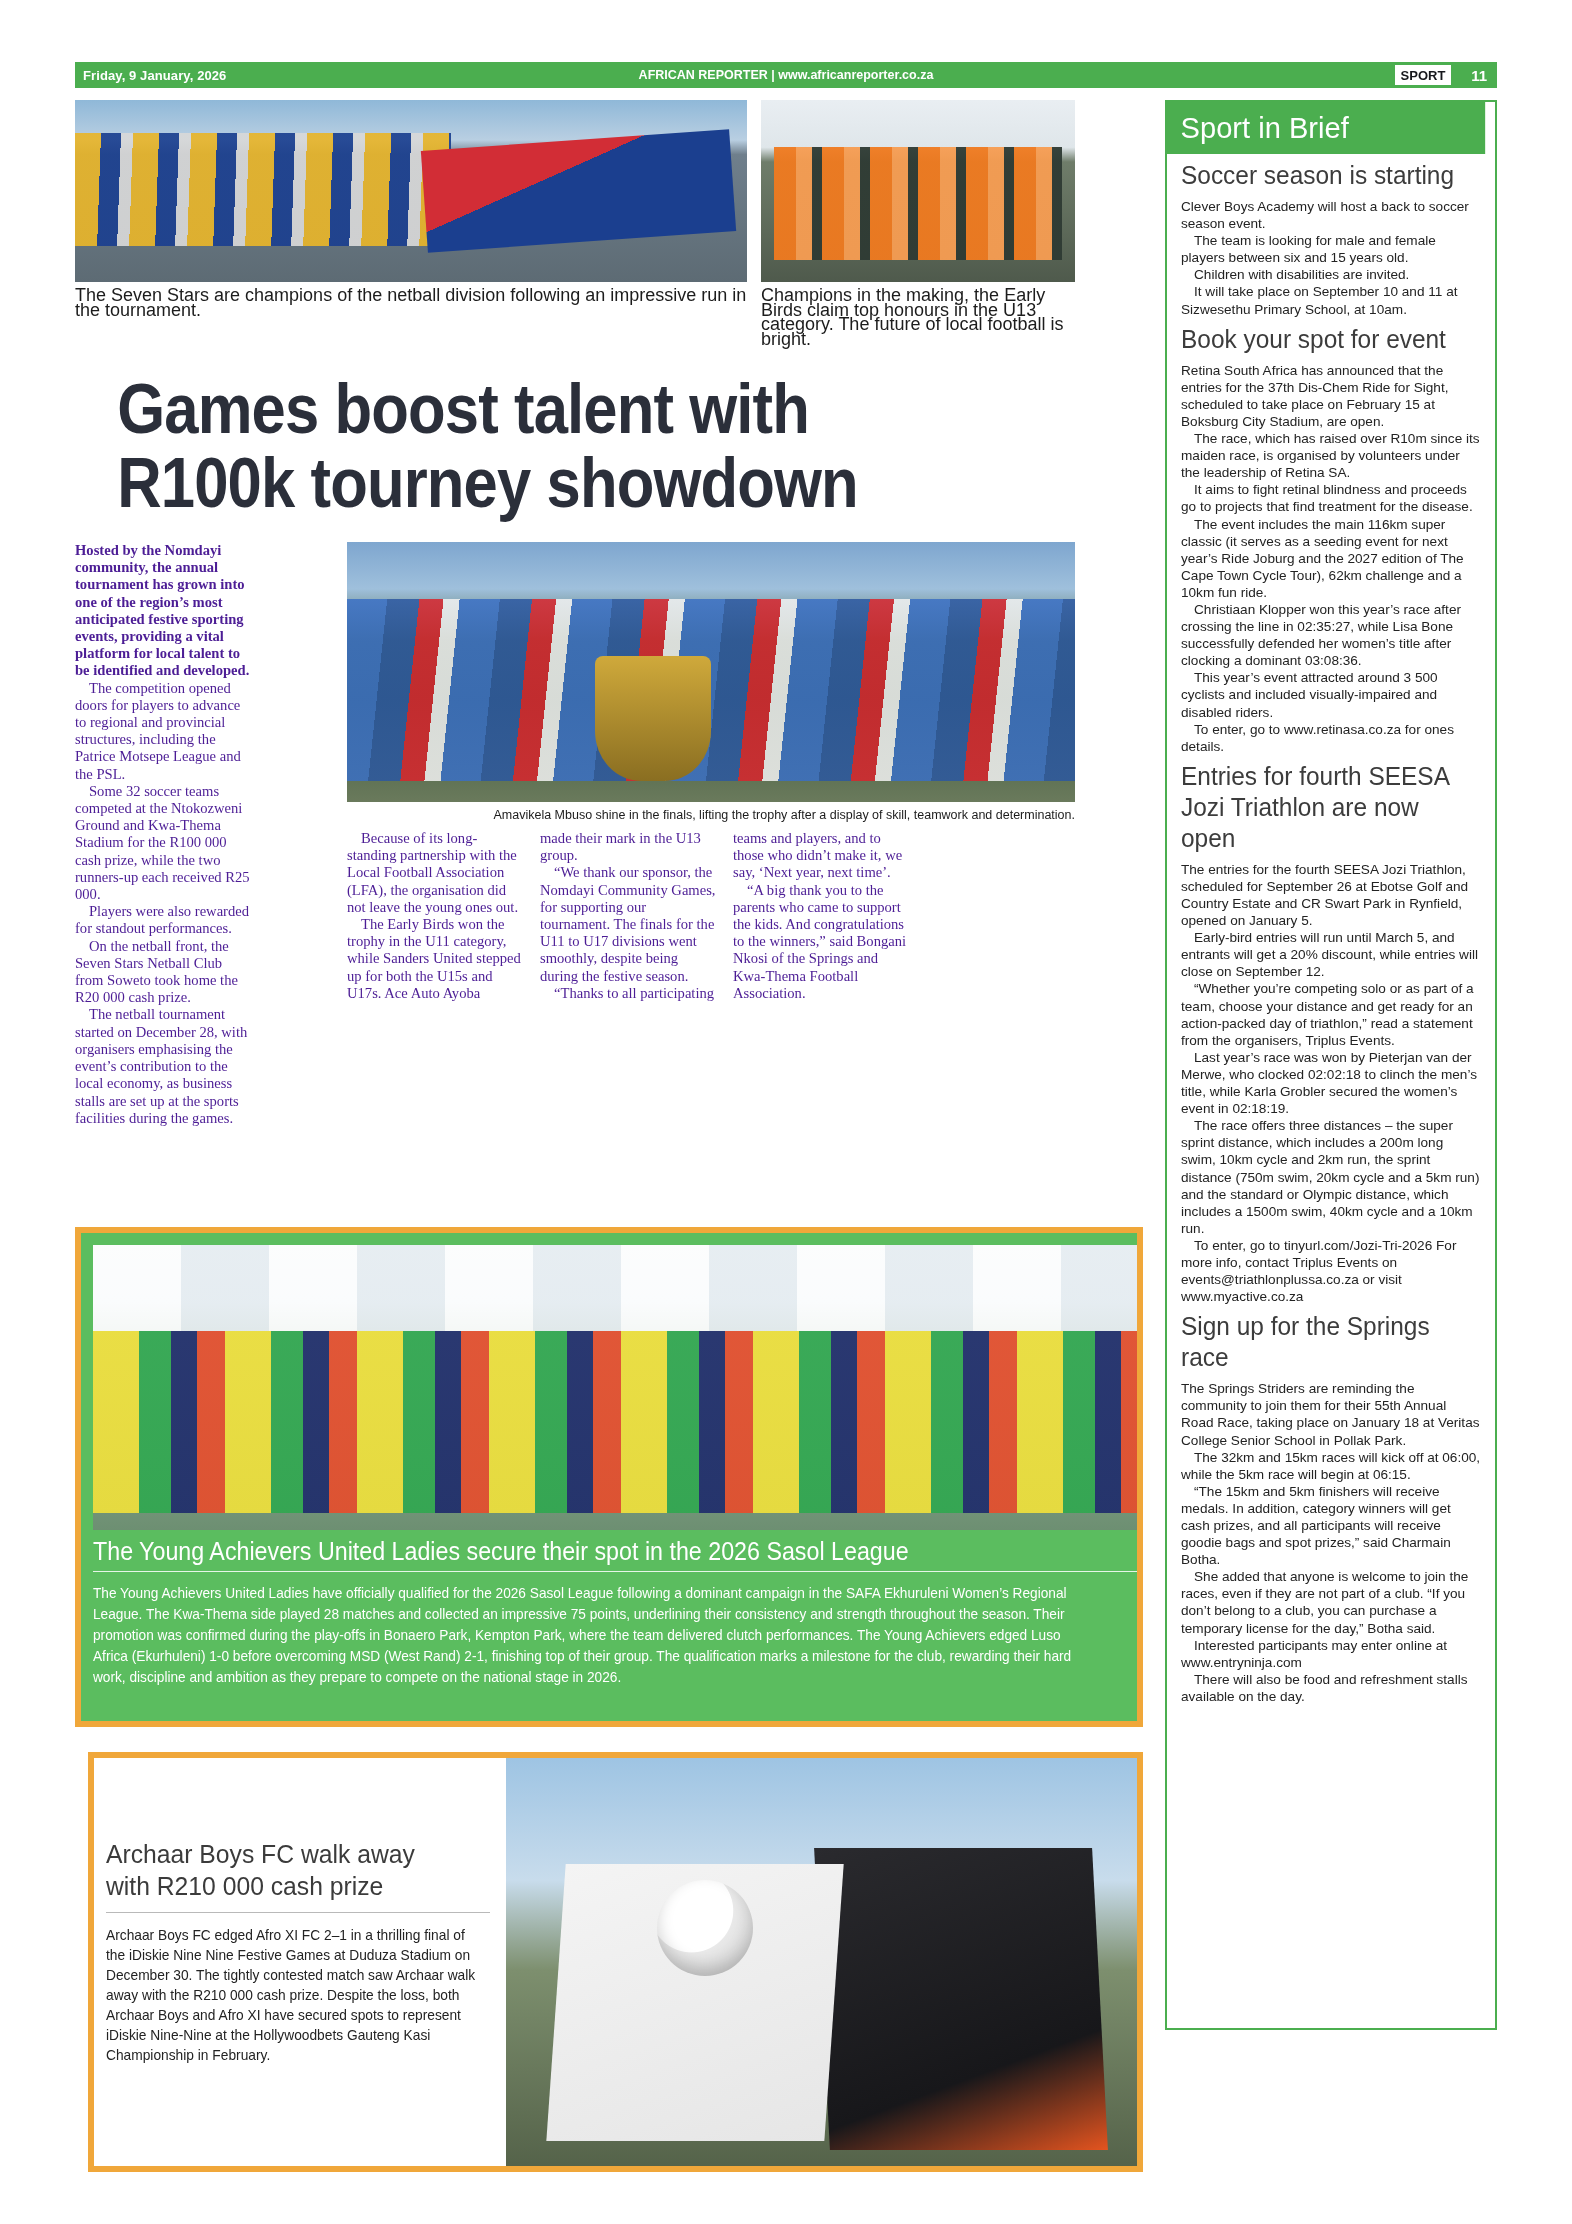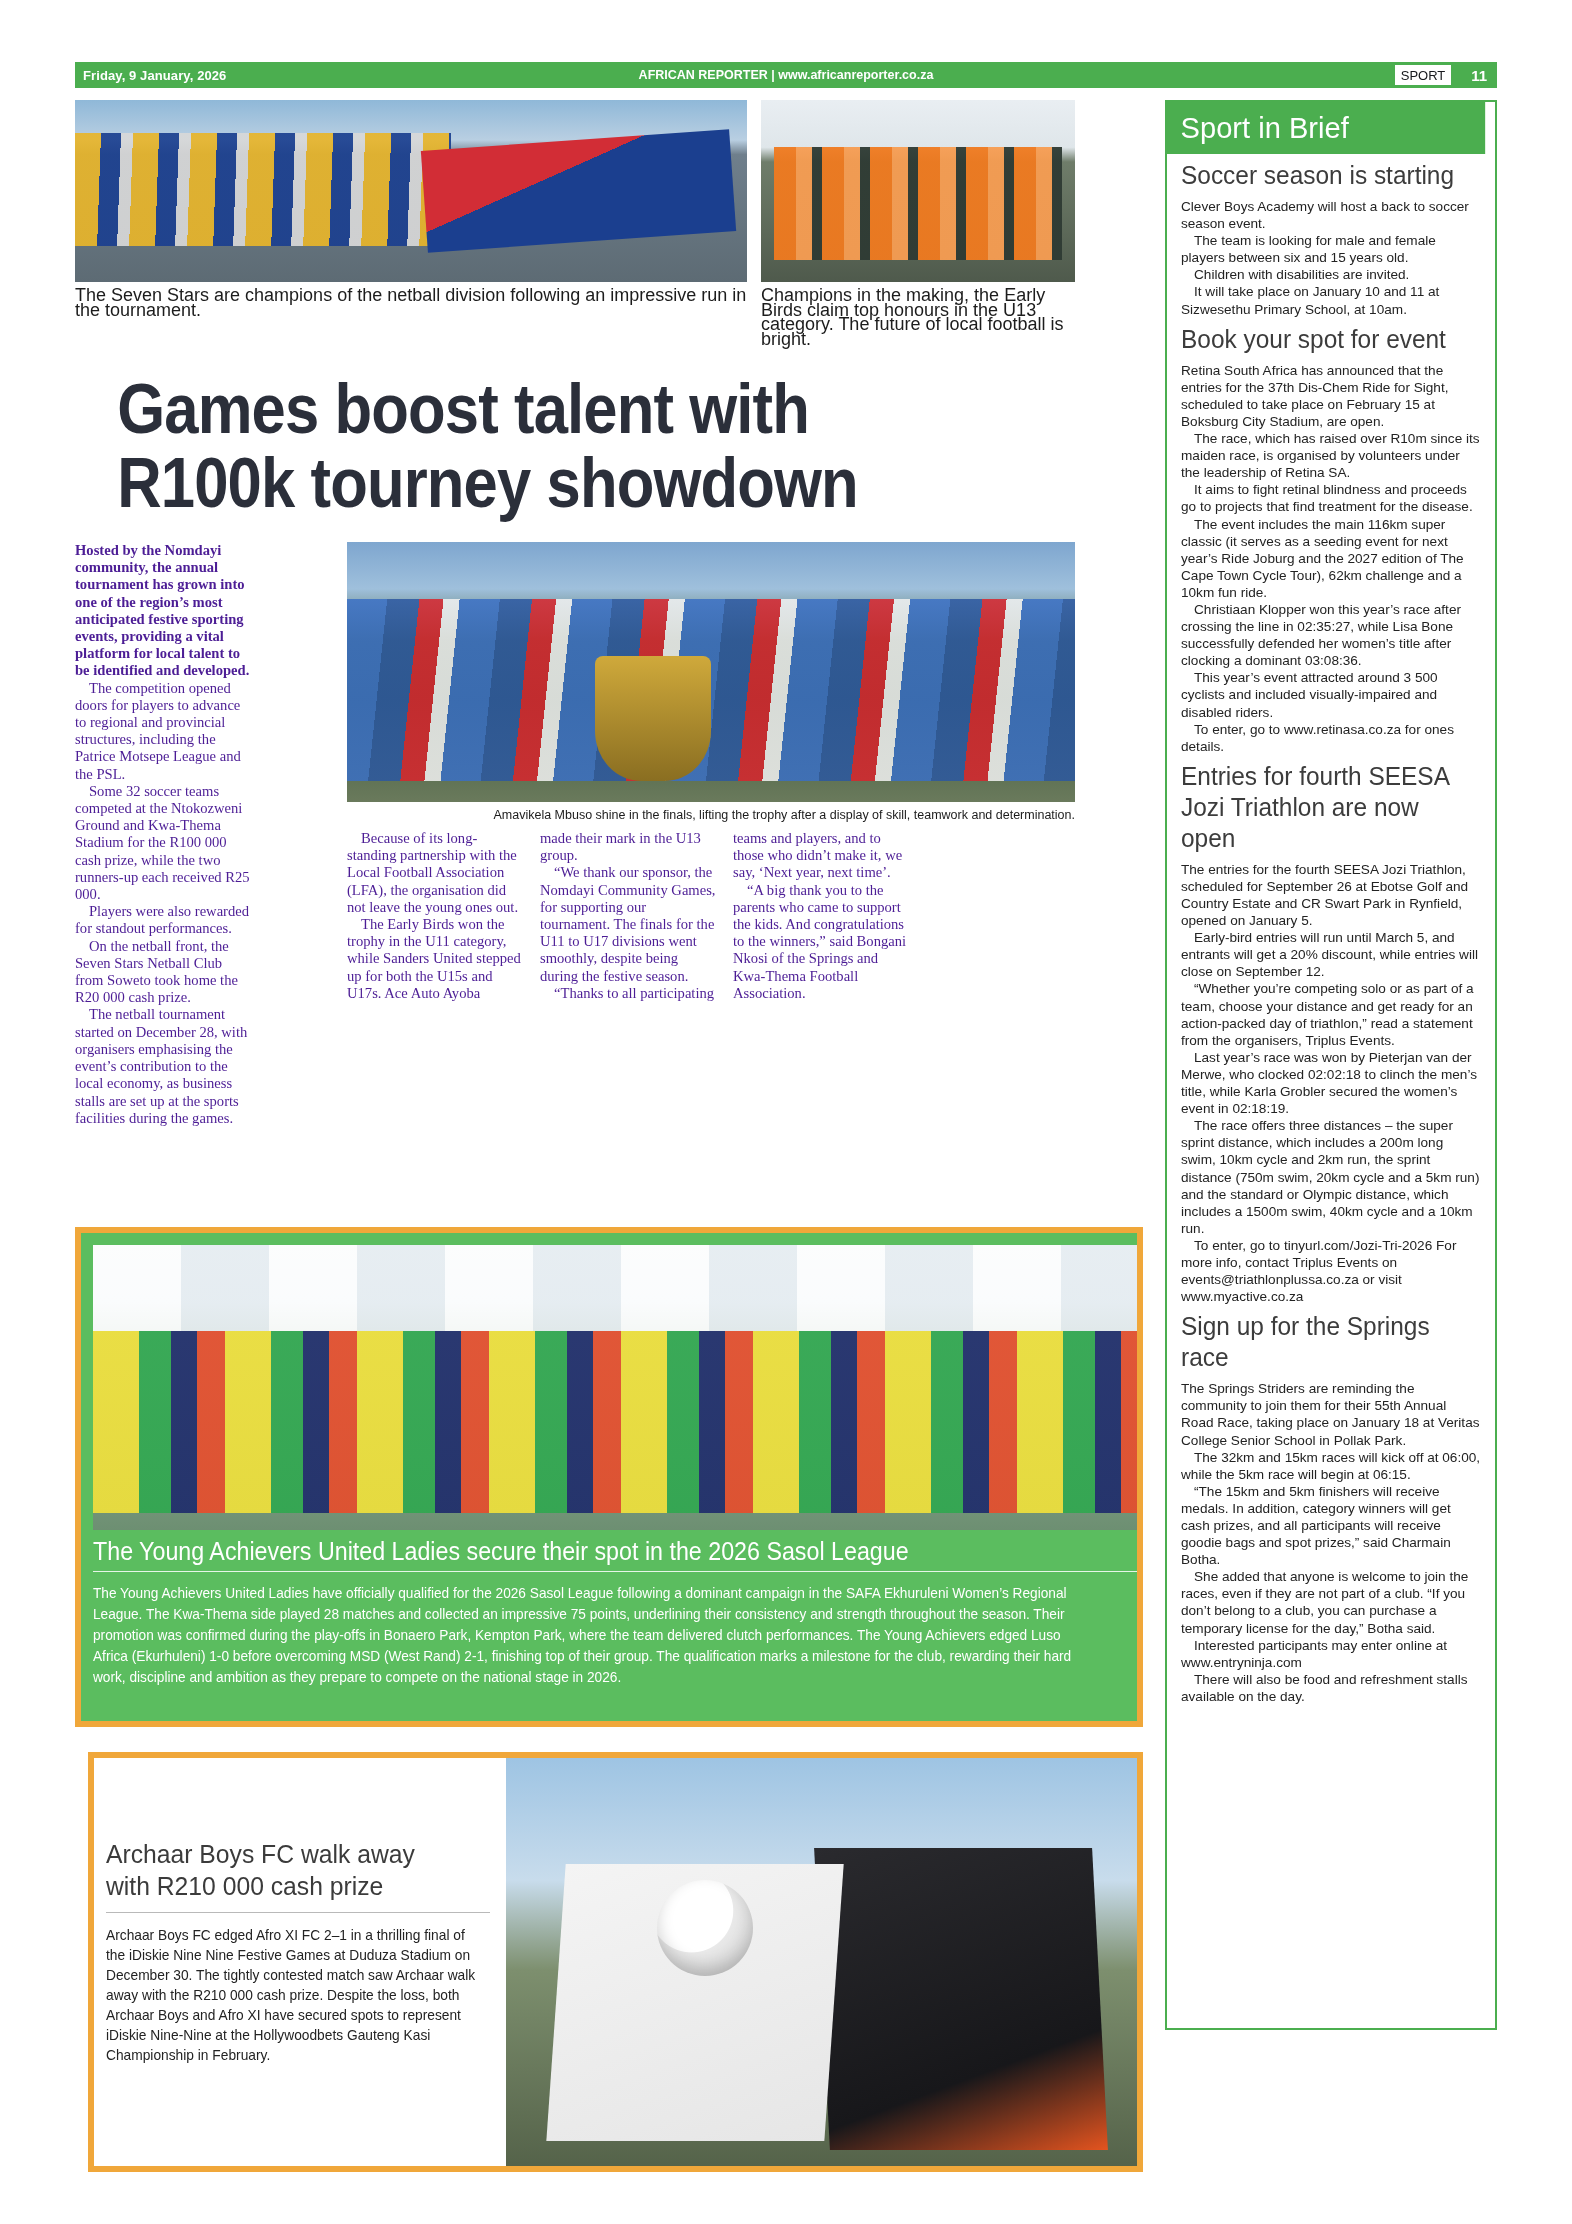--- a/index.html
+++ b/index.html
@@ -20,21 +20,21 @@
   .masthead .date {
     font-size: 13px; font-weight: bold; padding-left: 8px; letter-spacing: .1px;
     font-family: "Liberation Sans", sans-serif;
   }
   .masthead .center {
     position: absolute; left: 0; right: 0; text-align: center;
     font-size: 12.5px; font-weight: bold;
   }
   .masthead .sport-tag {
     position: absolute; right: 46px; top: 3px; width: 56px; height: 20px;
-    background: #ffffff; color: #16181c; font-size: 13px; font-weight: normal;
+    background: #ffffff; color: #16181c; font-size: 13px; font-weight: bold;
     display: flex; align-items: center; justify-content: center;
   }
   .masthead .pagenum {
     position: absolute; right: 10px; top: 0; height: 26px;
     display:flex; align-items:center; font-size: 15px; font-weight: bold;
   }
 
   
   .main-col { position: absolute; left: 75px; top: 100px; width: 1000px; }
 
@@ -315,21 +315,21 @@
 
   <div class="sidebar">
     <div class="sb-header">Sport in Brief</div>
     <div class="sb-inner">
 
       <div>
         <div class="sb-h">Soccer season is starting</div>
         <p class="sb-p first">Clever Boys Academy will host a back to soccer season event.</p>
         <p class="sb-p">The team is looking for male and female players between six and 15 years old.</p>
         <p class="sb-p">Children with disabilities are invited.</p>
-        <p class="sb-p">It will take place on January 10 and 11 at Sizwesethu Primary School, at 10am.</p>
+        <p class="sb-p">It will take place on September 10 and 11 at Sizwesethu Primary School, at 10am.</p>
       </div>
 
       <div>
         <div class="sb-h">Book your spot for event</div>
         <p class="sb-p first">Retina South Africa has announced that the entries for the 37th Dis-Chem Ride for Sight, scheduled to take place on February 15 at Boksburg City Stadium, are open.</p>
         <p class="sb-p">The race, which has raised over R10m since its maiden race, is organised by volunteers under the leadership of Retina SA.</p>
         <p class="sb-p">It aims to fight retinal blindness and proceeds go to projects that find treatment for the disease.</p>
         <p class="sb-p">The event includes the main 116km super classic (it serves as a seeding event for next year’s Ride Joburg and the 2027 edition of The Cape Town Cycle Tour), 62km challenge and a 10km fun ride.</p>
         <p class="sb-p">Christiaan Klopper won this year’s race after crossing the line in 02:35:27, while Lisa Bone successfully defended her women’s title after clocking a dominant 03:08:36.</p>
         <p class="sb-p">This year’s event attracted around 3 500 cyclists and included visually-impaired and disabled riders.</p>

